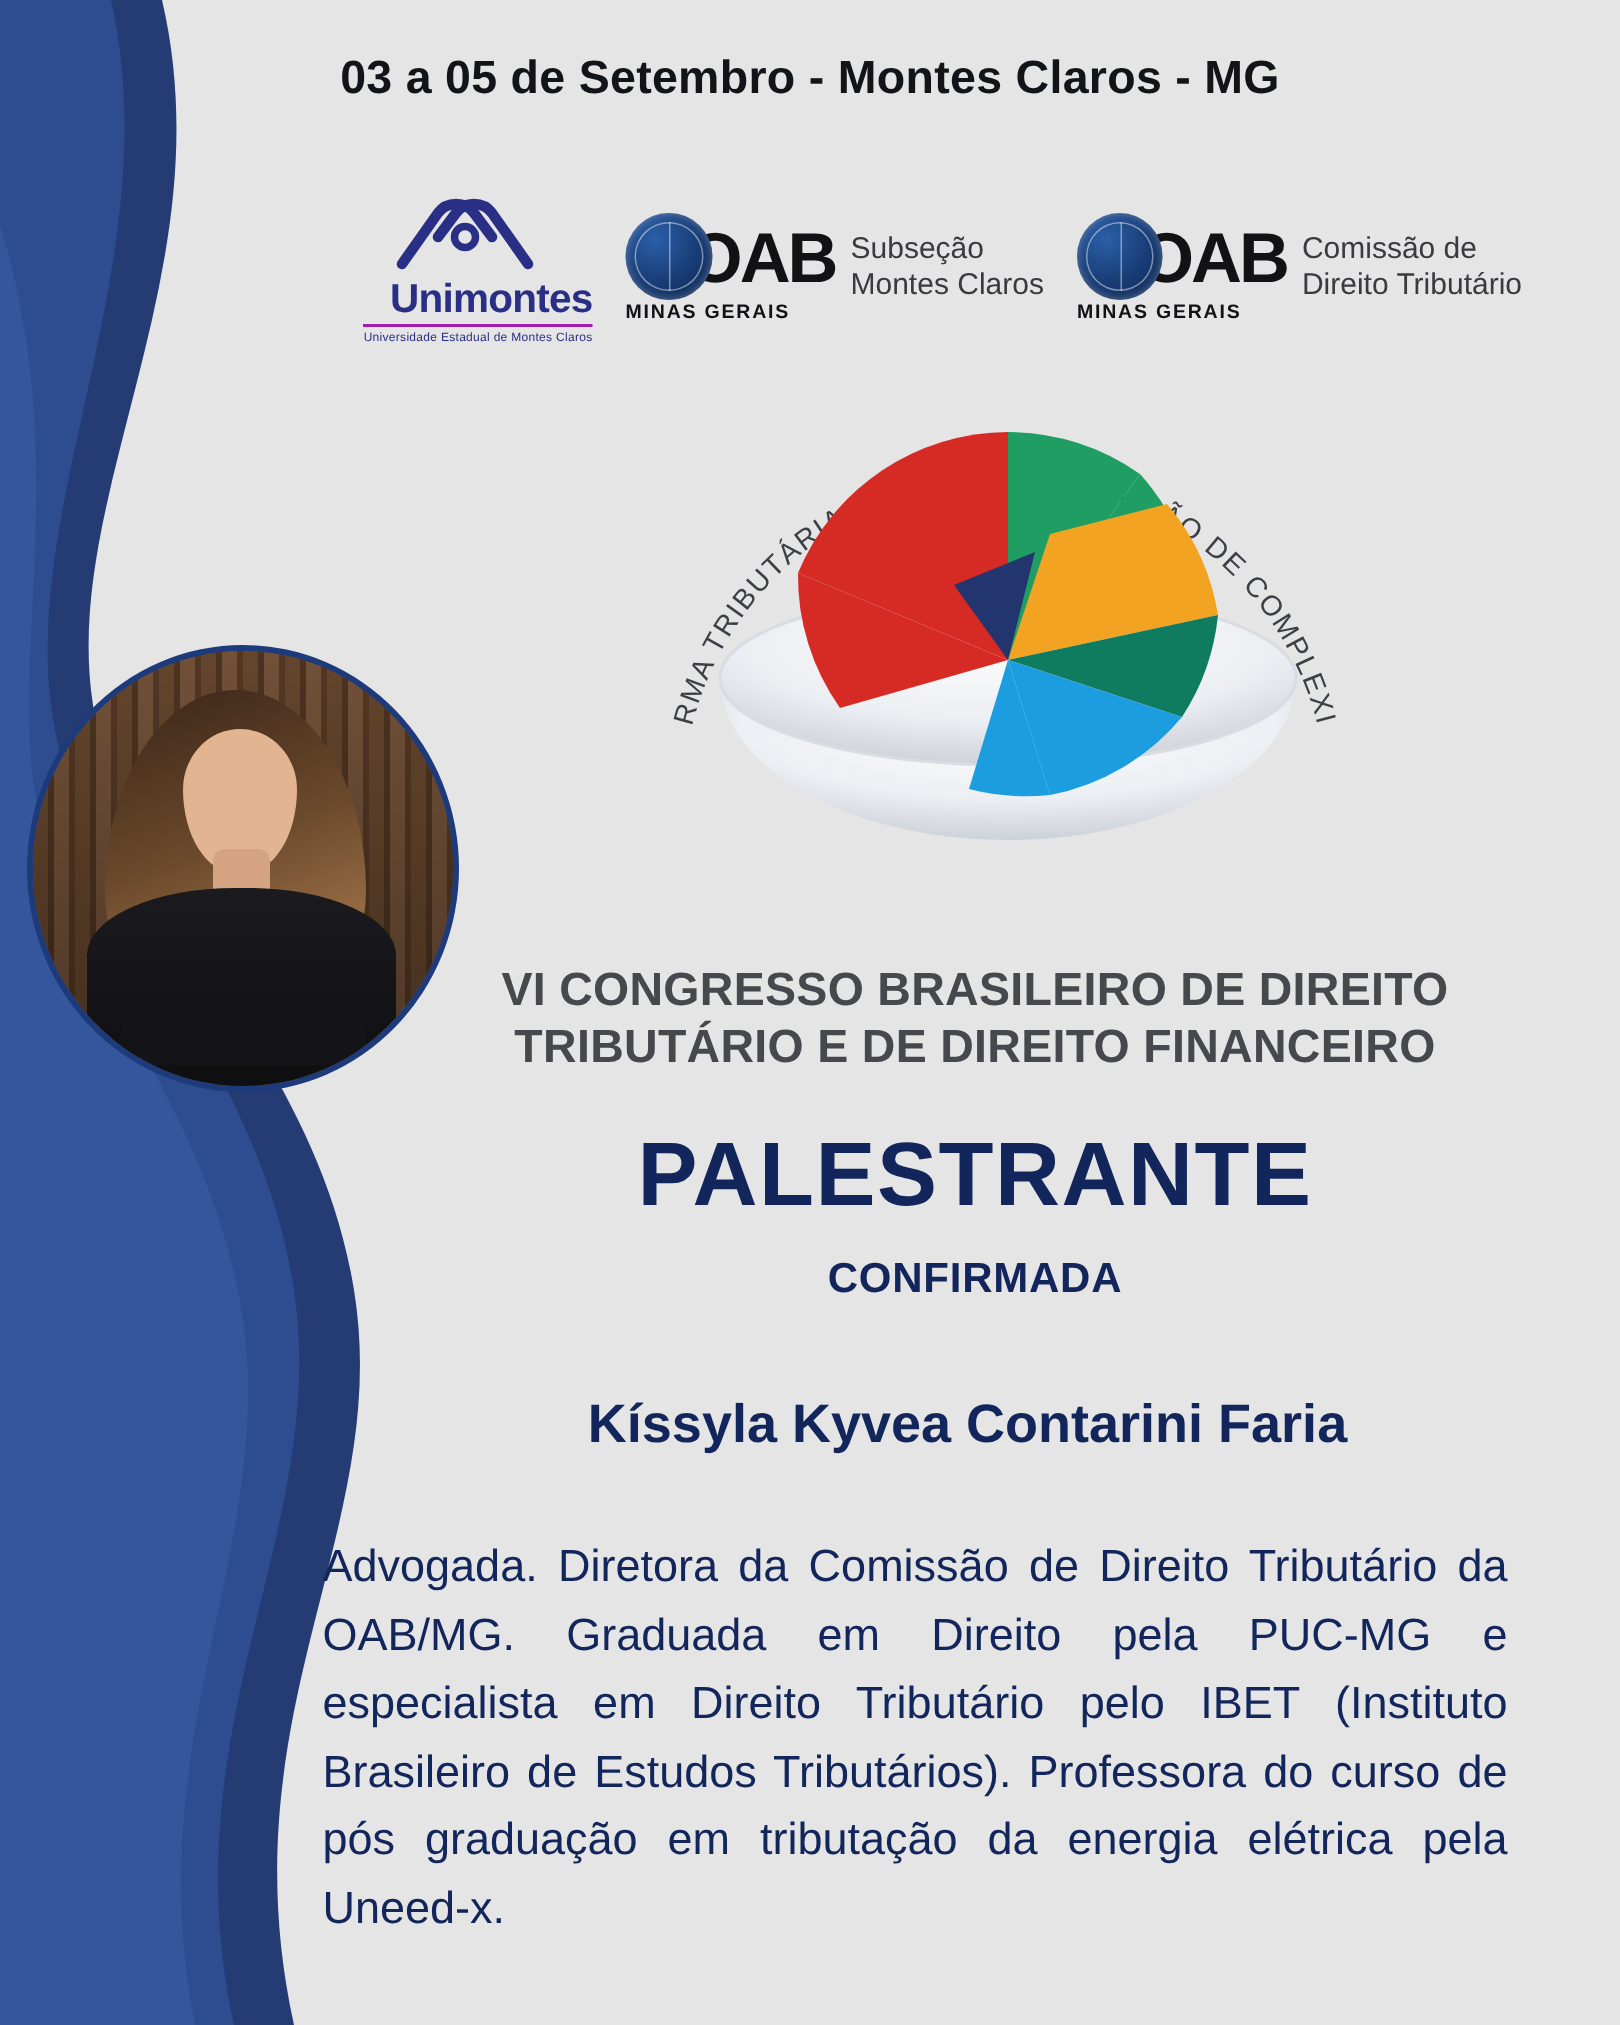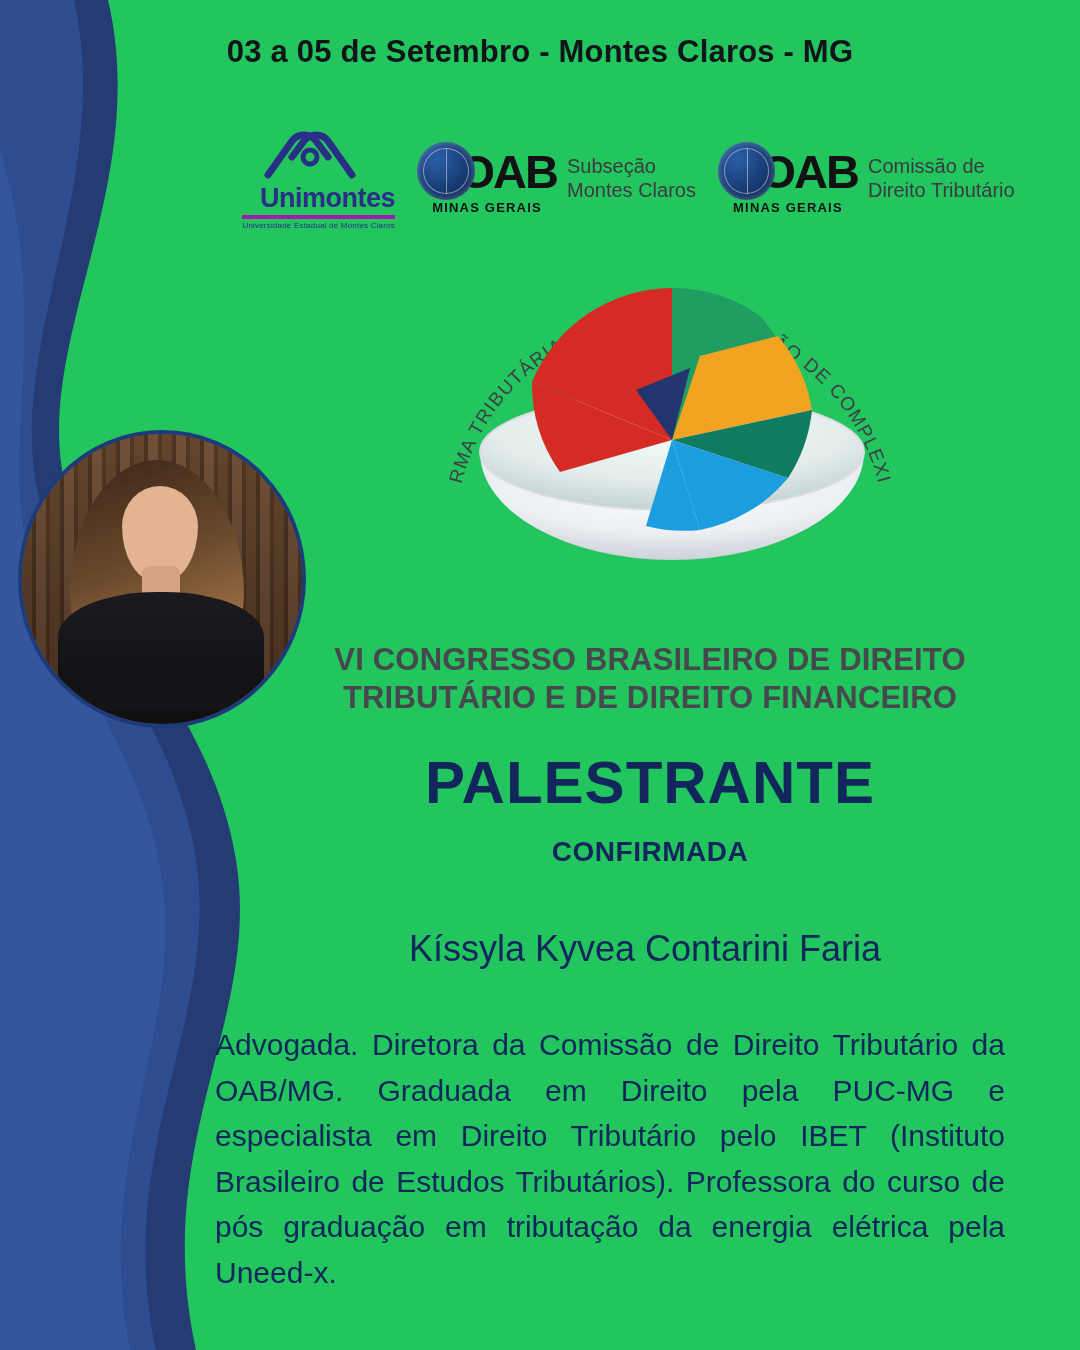--- a/index.html
+++ b/index.html
@@ -4,21 +4,21 @@
 <style>
   html, body {
     margin: 0;
     padding: 0;
     background: #ffffff;
   }
   #poster {
     position: relative;
     width: 1080px;
     height: 1350px;
-    background: #22c55e;
+    background: #e5e5e5;
     overflow: hidden;
     font-family: "Liberation Sans", sans-serif;
   }
 
   
   .wave-layer {
     position: absolute;
     left: 0;
     top: 0;
     width: 420px;
@@ -67,33 +67,32 @@
     font-weight: bold;
     color: #2a2f86;
     letter-spacing: -0.5px;
     line-height: 1;
   }
   .uni-sub {
     font-size: 8px;
     color: #2a2f86;
     margin-top: 3px;
     letter-spacing: 0.2px;
-    border-top: 4px solid #a21caf;
+    border-top: 2px solid #a21caf;
     padding-top: 2px;
     display: inline-block;
   }
 
   .oab-block {
     display: flex;
     align-items: center;
     gap: 10px;
   }
   .oab-mark {
     width: 140px;
-    text-align: center;
   }
   .oab-logo-row {
     display: flex;
     align-items: center;
     justify-content: center;
     height: 62px;
   }
   .oab-globe {
     width: 58px;
     height: 58px;
@@ -188,21 +187,21 @@
     color: #12265c;
     letter-spacing: 0.5px;
   }
   .speaker-name {
     position: absolute;
     top: 928px;
     left: 230px;
     width: 830px;
     text-align: center;
     font-size: 36px;
-    font-weight: normal;
+    font-weight: bold;
     color: #12265c;
   }
   .bio {
     position: absolute;
     top: 1022px;
     left: 215px;
     width: 790px;
     text-align: justify;
     font-size: 30px;
     font-weight: normal;

